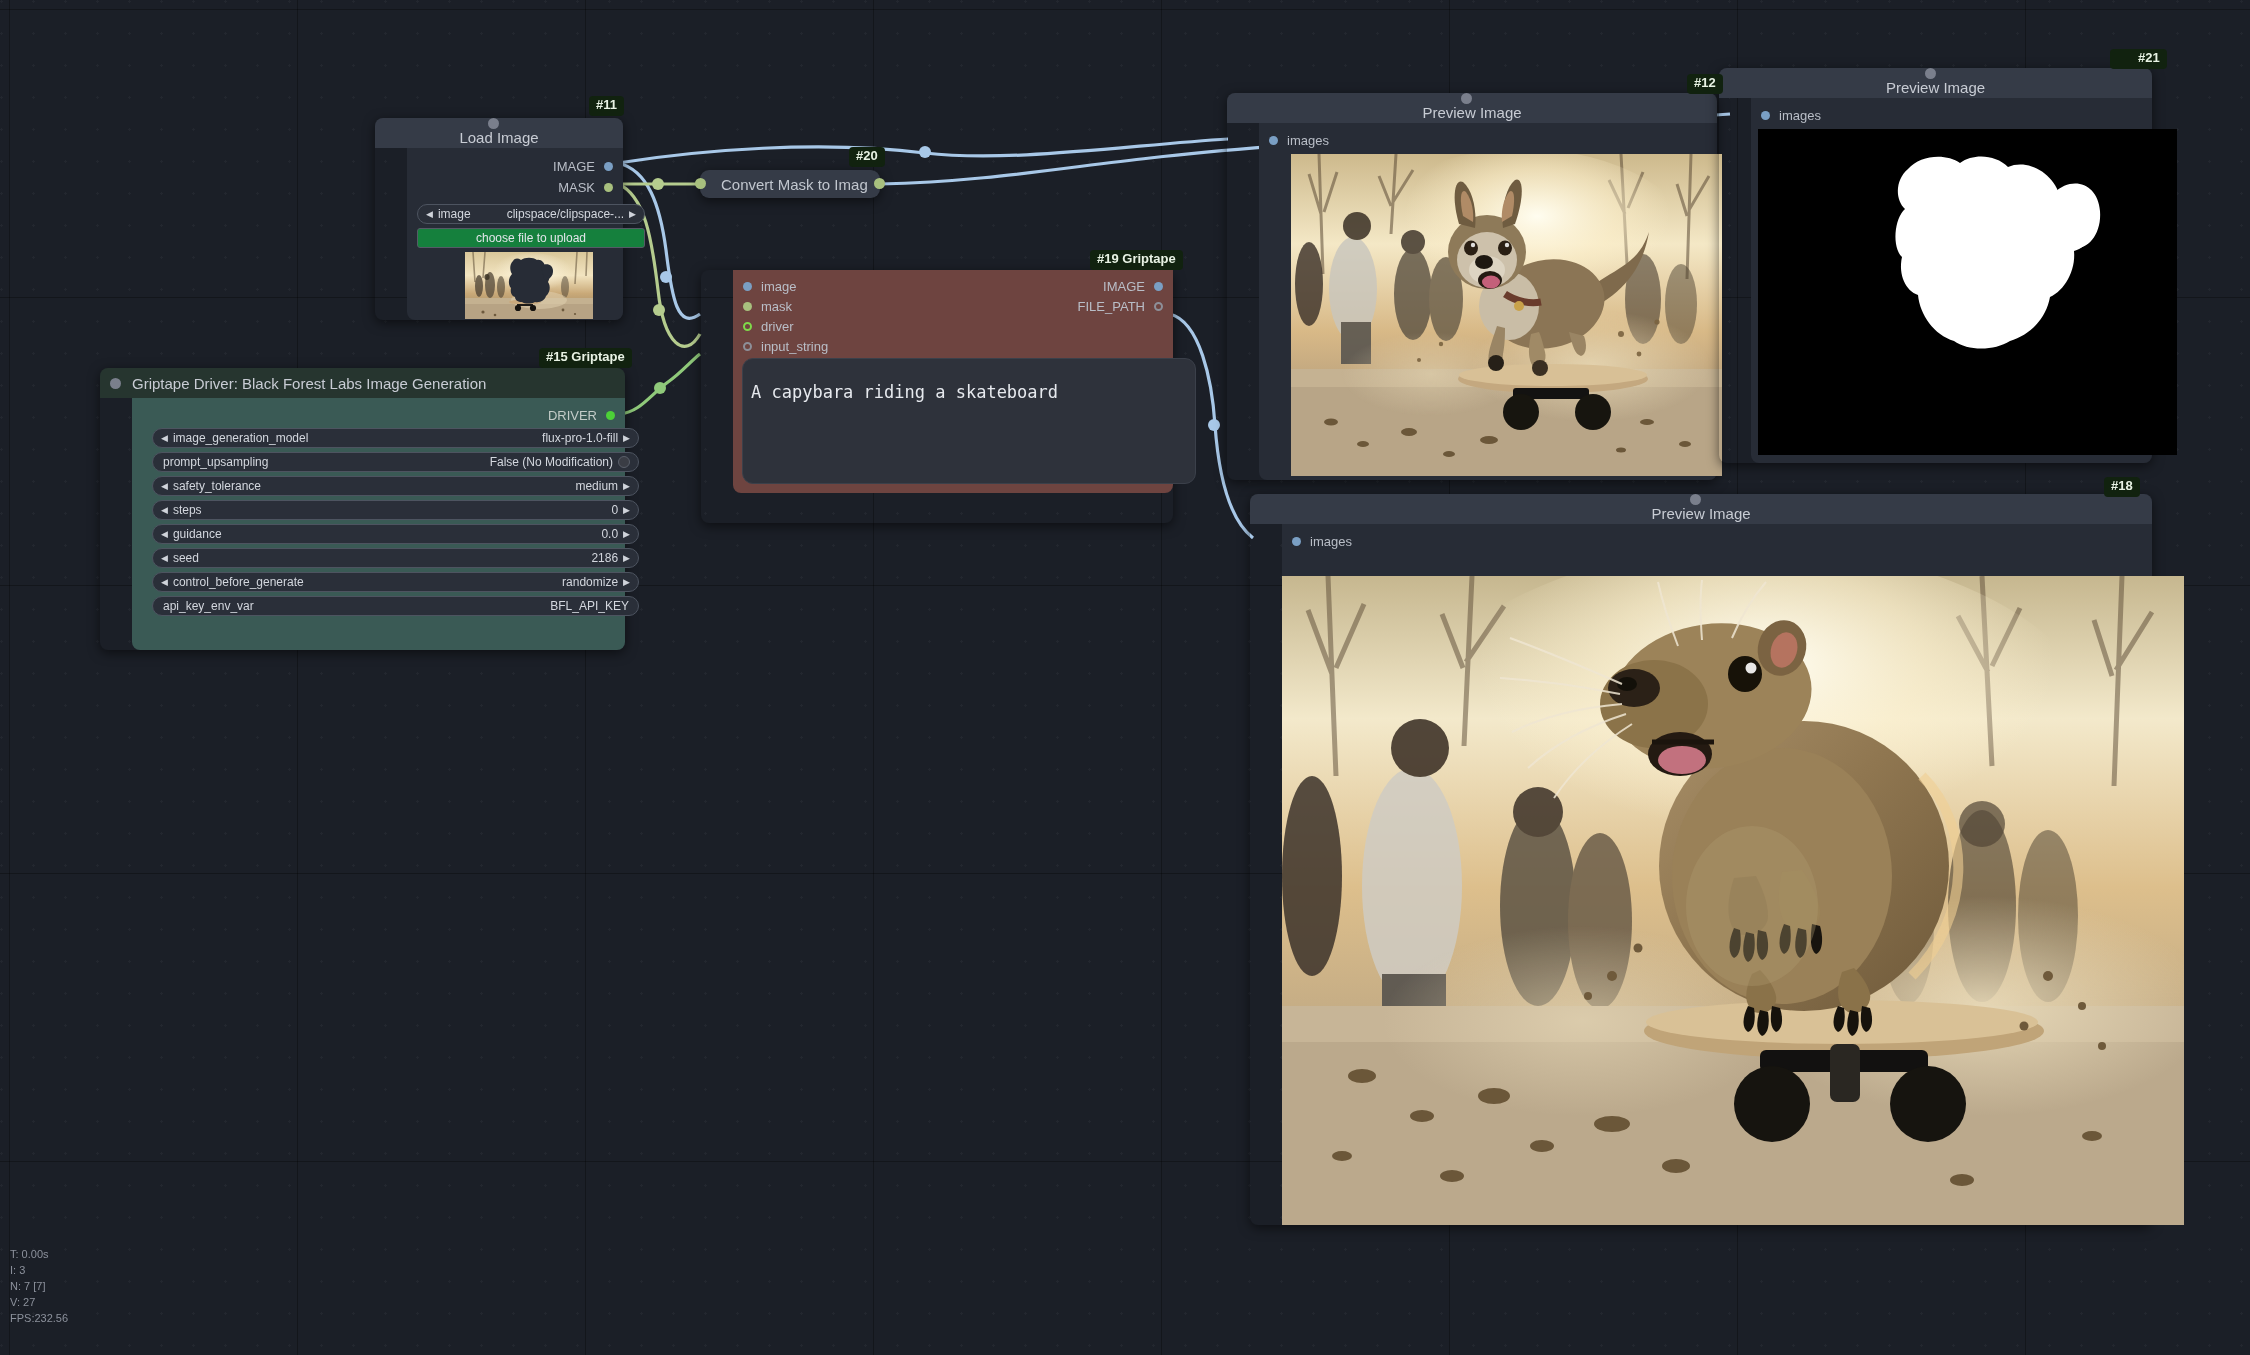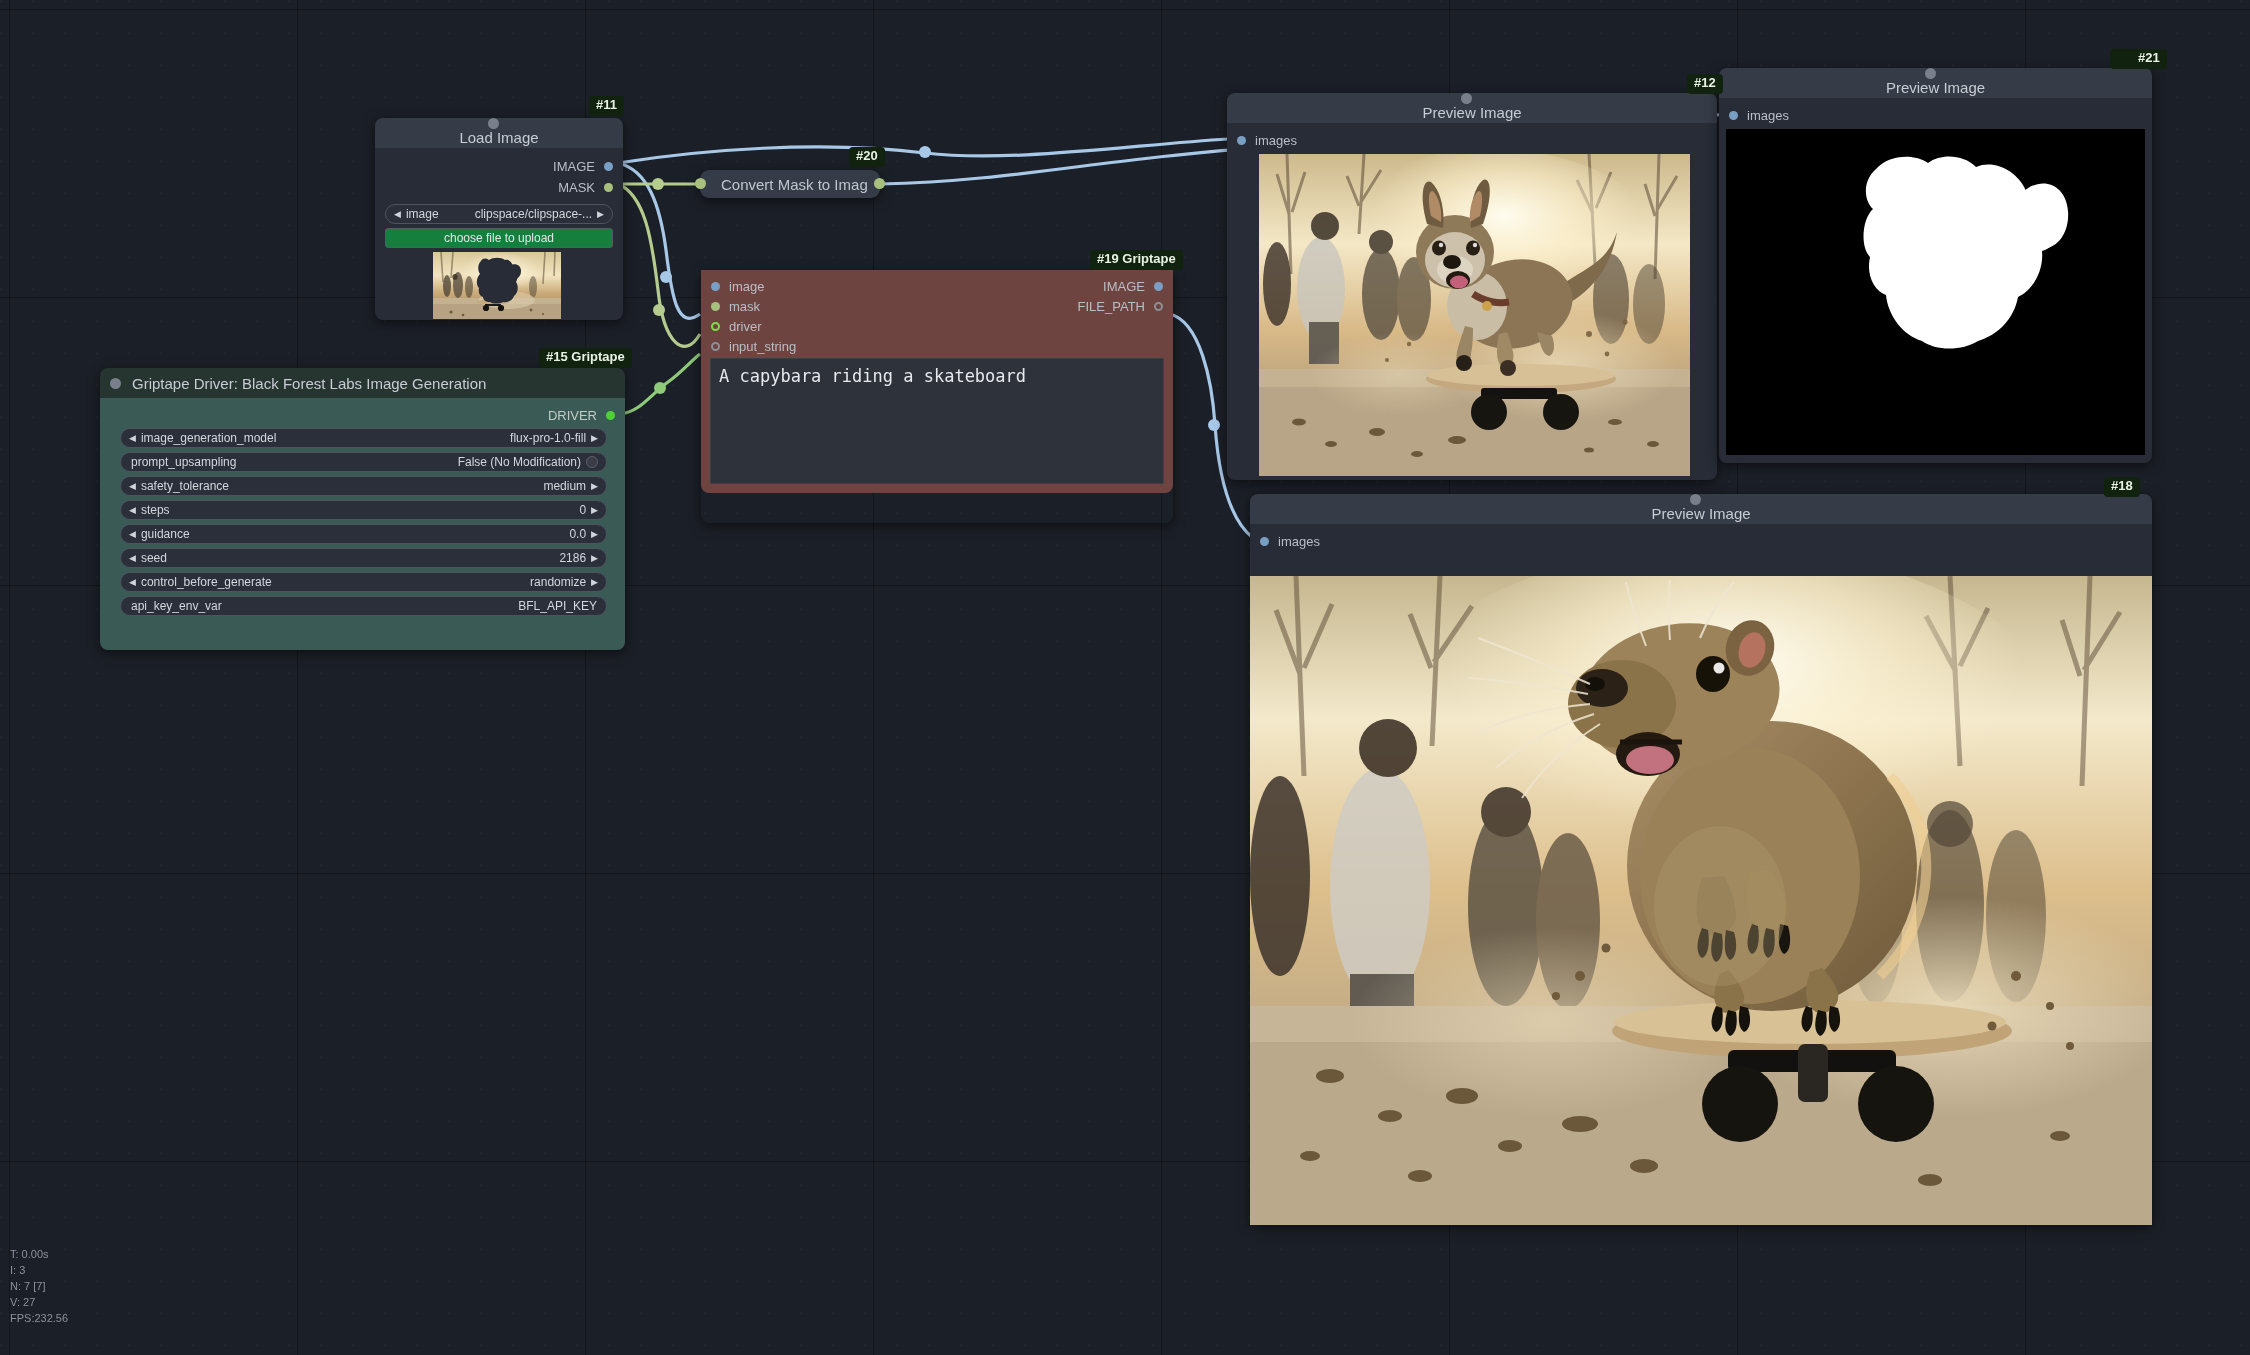--- a/index.html
+++ b/index.html
@@ -55,21 +55,21 @@
   }
   .node-header .dot {
     width: 11px; height: 11px;
     border-radius: 50%;
     background: #7a7f8c;
     margin-right: 11px;
     flex: 0 0 auto;
   }
   .node-title { color: #c8ccd4; white-space: nowrap; font-size: 15px; }
 
-  .node-body { border-radius: 0 0 8px 8px; position: relative; }
+  .node-body { border-radius: 0 0 8px 8px; position: relative; margin-left: 32px; }
 
   
   .theme-dark .node-header { background: #353b47; flex-direction: column; }
   .theme-dark .node-body   { background: #272c36; }
 
   
   .theme-teal .node-header { background: #26352f; }
   .theme-teal .node-body   { background: #3a5a55; }
 
   
@@ -171,25 +171,25 @@
     border: 1px solid #555b66;
     border-radius: 3px;
     display: flex; align-items: center; justify-content: center;
     font-size: 12px; color: #e2e5ea;
   }
 
   .textarea-widget {
     position: absolute;
     background: #2e323b;
     border: 1px solid #3b404a;
-    border-radius: 1px;
+    border-radius: 11px;
     color: #e6e9ee;
     font-family: "DejaVu Sans Mono", "Liberation Mono", monospace;
     font-size: 17px;
-    padding: 7px 8px;
+    padding: 23px 8px;
     line-height: 1.25;
     overflow: hidden;
   }
 
   .img-frame {
     position: absolute;
     overflow: hidden;
     background: #000;
   }
   .img-frame svg { display: block; width: 100%; height: 100%; }

